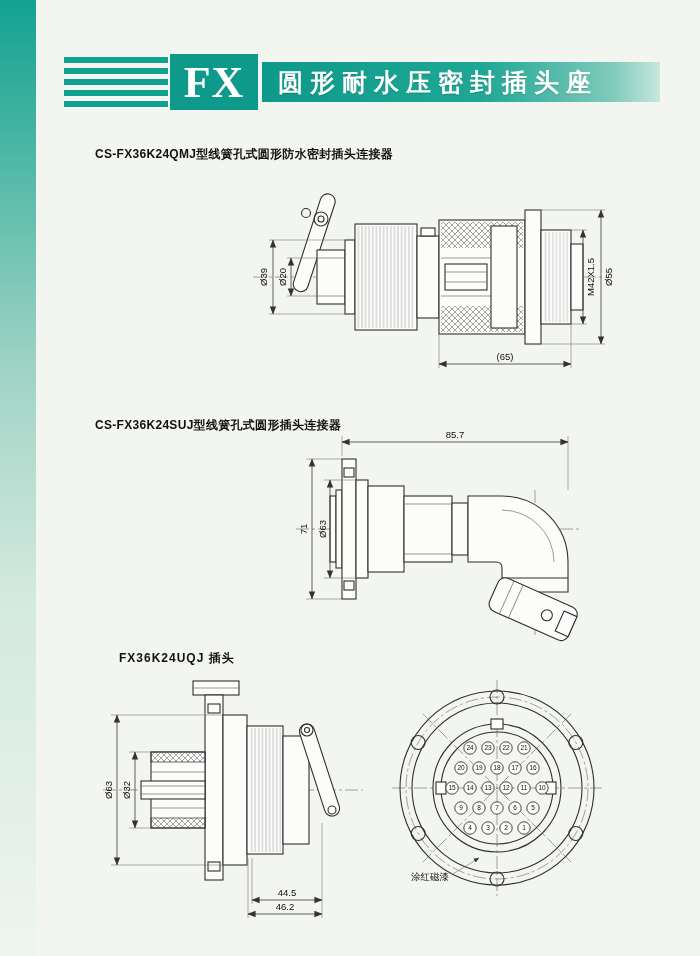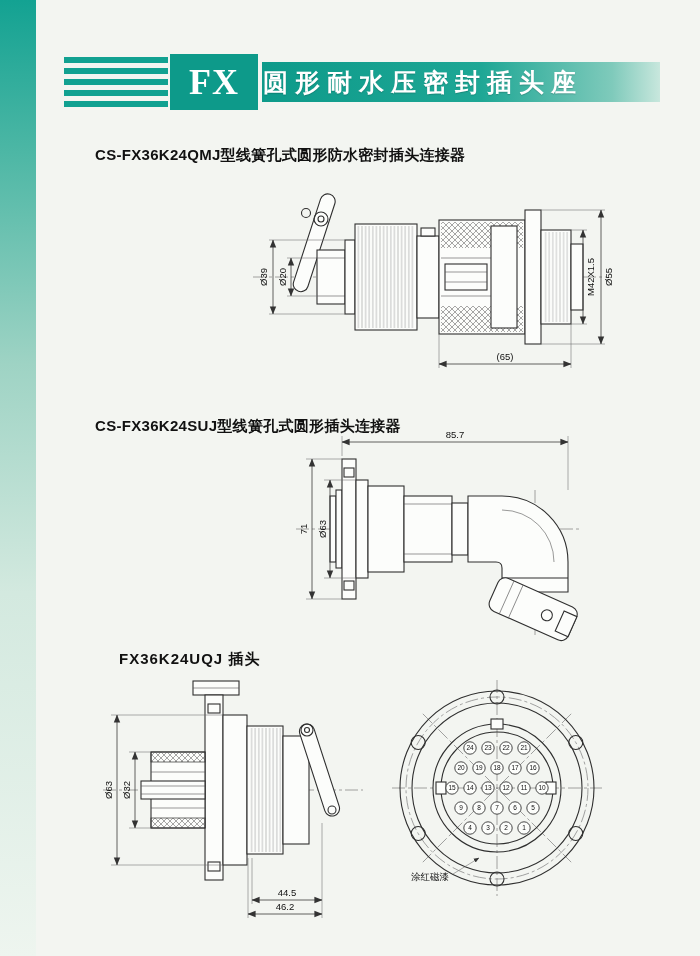--- a/index.html
+++ b/index.html
@@ -4,27 +4,27 @@
 <style>
   * { margin:0; padding:0; box-sizing:border-box; }
   html,body { width:700px; height:956px; }
   body { background:#f3f5f1; font-family:"Liberation Sans",sans-serif; position:relative; overflow:hidden; }
   .side-band { position:absolute; left:0; top:0; width:36px; height:956px;
     background:linear-gradient(180deg,#13a292 0%,#4db7a5 16%,#9ed3c4 38%,#d3e9df 62%,#eef5ef 100%); }
   .stripes { position:absolute; left:64px; top:57px; width:104px; height:54px;
     background:repeating-linear-gradient(180deg,#11a191 0 6px,#f3f5f1 6px 11px); }
   .logo-box { position:absolute; left:170px; top:54px; width:88px; height:56px; background:#0d9a8a;
     display:flex; align-items:center; justify-content:center; }
-  .logo-box span { color:#fff; font-family:"Liberation Serif",serif; font-weight:700; font-size:36px; letter-spacing:1px; }
+  .logo-box span { color:#fff; font-family:"Liberation Serif",serif; font-weight:700; font-size:44px; letter-spacing:1px; }
   .title-bar { position:absolute; left:262px; top:62px; width:398px; height:40px;
     background:linear-gradient(90deg,#0d9a8a 0%,#1ea795 55%,#7fcabb 88%,#c8e7dd 100%);
     display:flex; align-items:center; }
-  .title-bar span { color:#fff; font-size:25px; font-weight:700; letter-spacing:7px; padding-left:1px;
+  .title-bar span { color:#fff; font-size:25px; font-weight:700; letter-spacing:7px; padding-left:16px;
     text-shadow:0 1px 1px rgba(0,0,0,.18); white-space:nowrap; }
-  .sec { position:absolute; font-size:15px; font-weight:700; color:#111; letter-spacing:.3px; }
+  .sec { position:absolute; font-size:12px; font-weight:700; color:#111; letter-spacing:.3px; }
   .t1 { left:95px; top:146px; } .t2 { left:95px; top:417px; } .t3 { left:95px; top:650px; letter-spacing:1px;padding-left:24px; }
   svg.drawing { position:absolute; overflow:visible; }
   .d1 { left:245px; top:162px; } .d2 { left:290px; top:424px; } .d3 { left:95px; top:668px; }
   .ln  { fill:#fcfdfb; stroke:#2f2f2f; stroke-width:1.1; }
   .lnn { fill:none; stroke:#2f2f2f; stroke-width:1.1; }
   .thin{ fill:none; stroke:#555; stroke-width:.6; }
   .cl  { stroke:#8a8a8a; stroke-width:.8; stroke-dasharray:13 3 3 3; fill:none; }
   .dl  { stroke:#3a3a3a; stroke-width:.8; fill:none; }
   .xl  { stroke:#6a6a6a; stroke-width:.55; fill:none; }
   .dt  { font-family:"Liberation Sans",sans-serif; font-size:9.5px; fill:#101010; }

